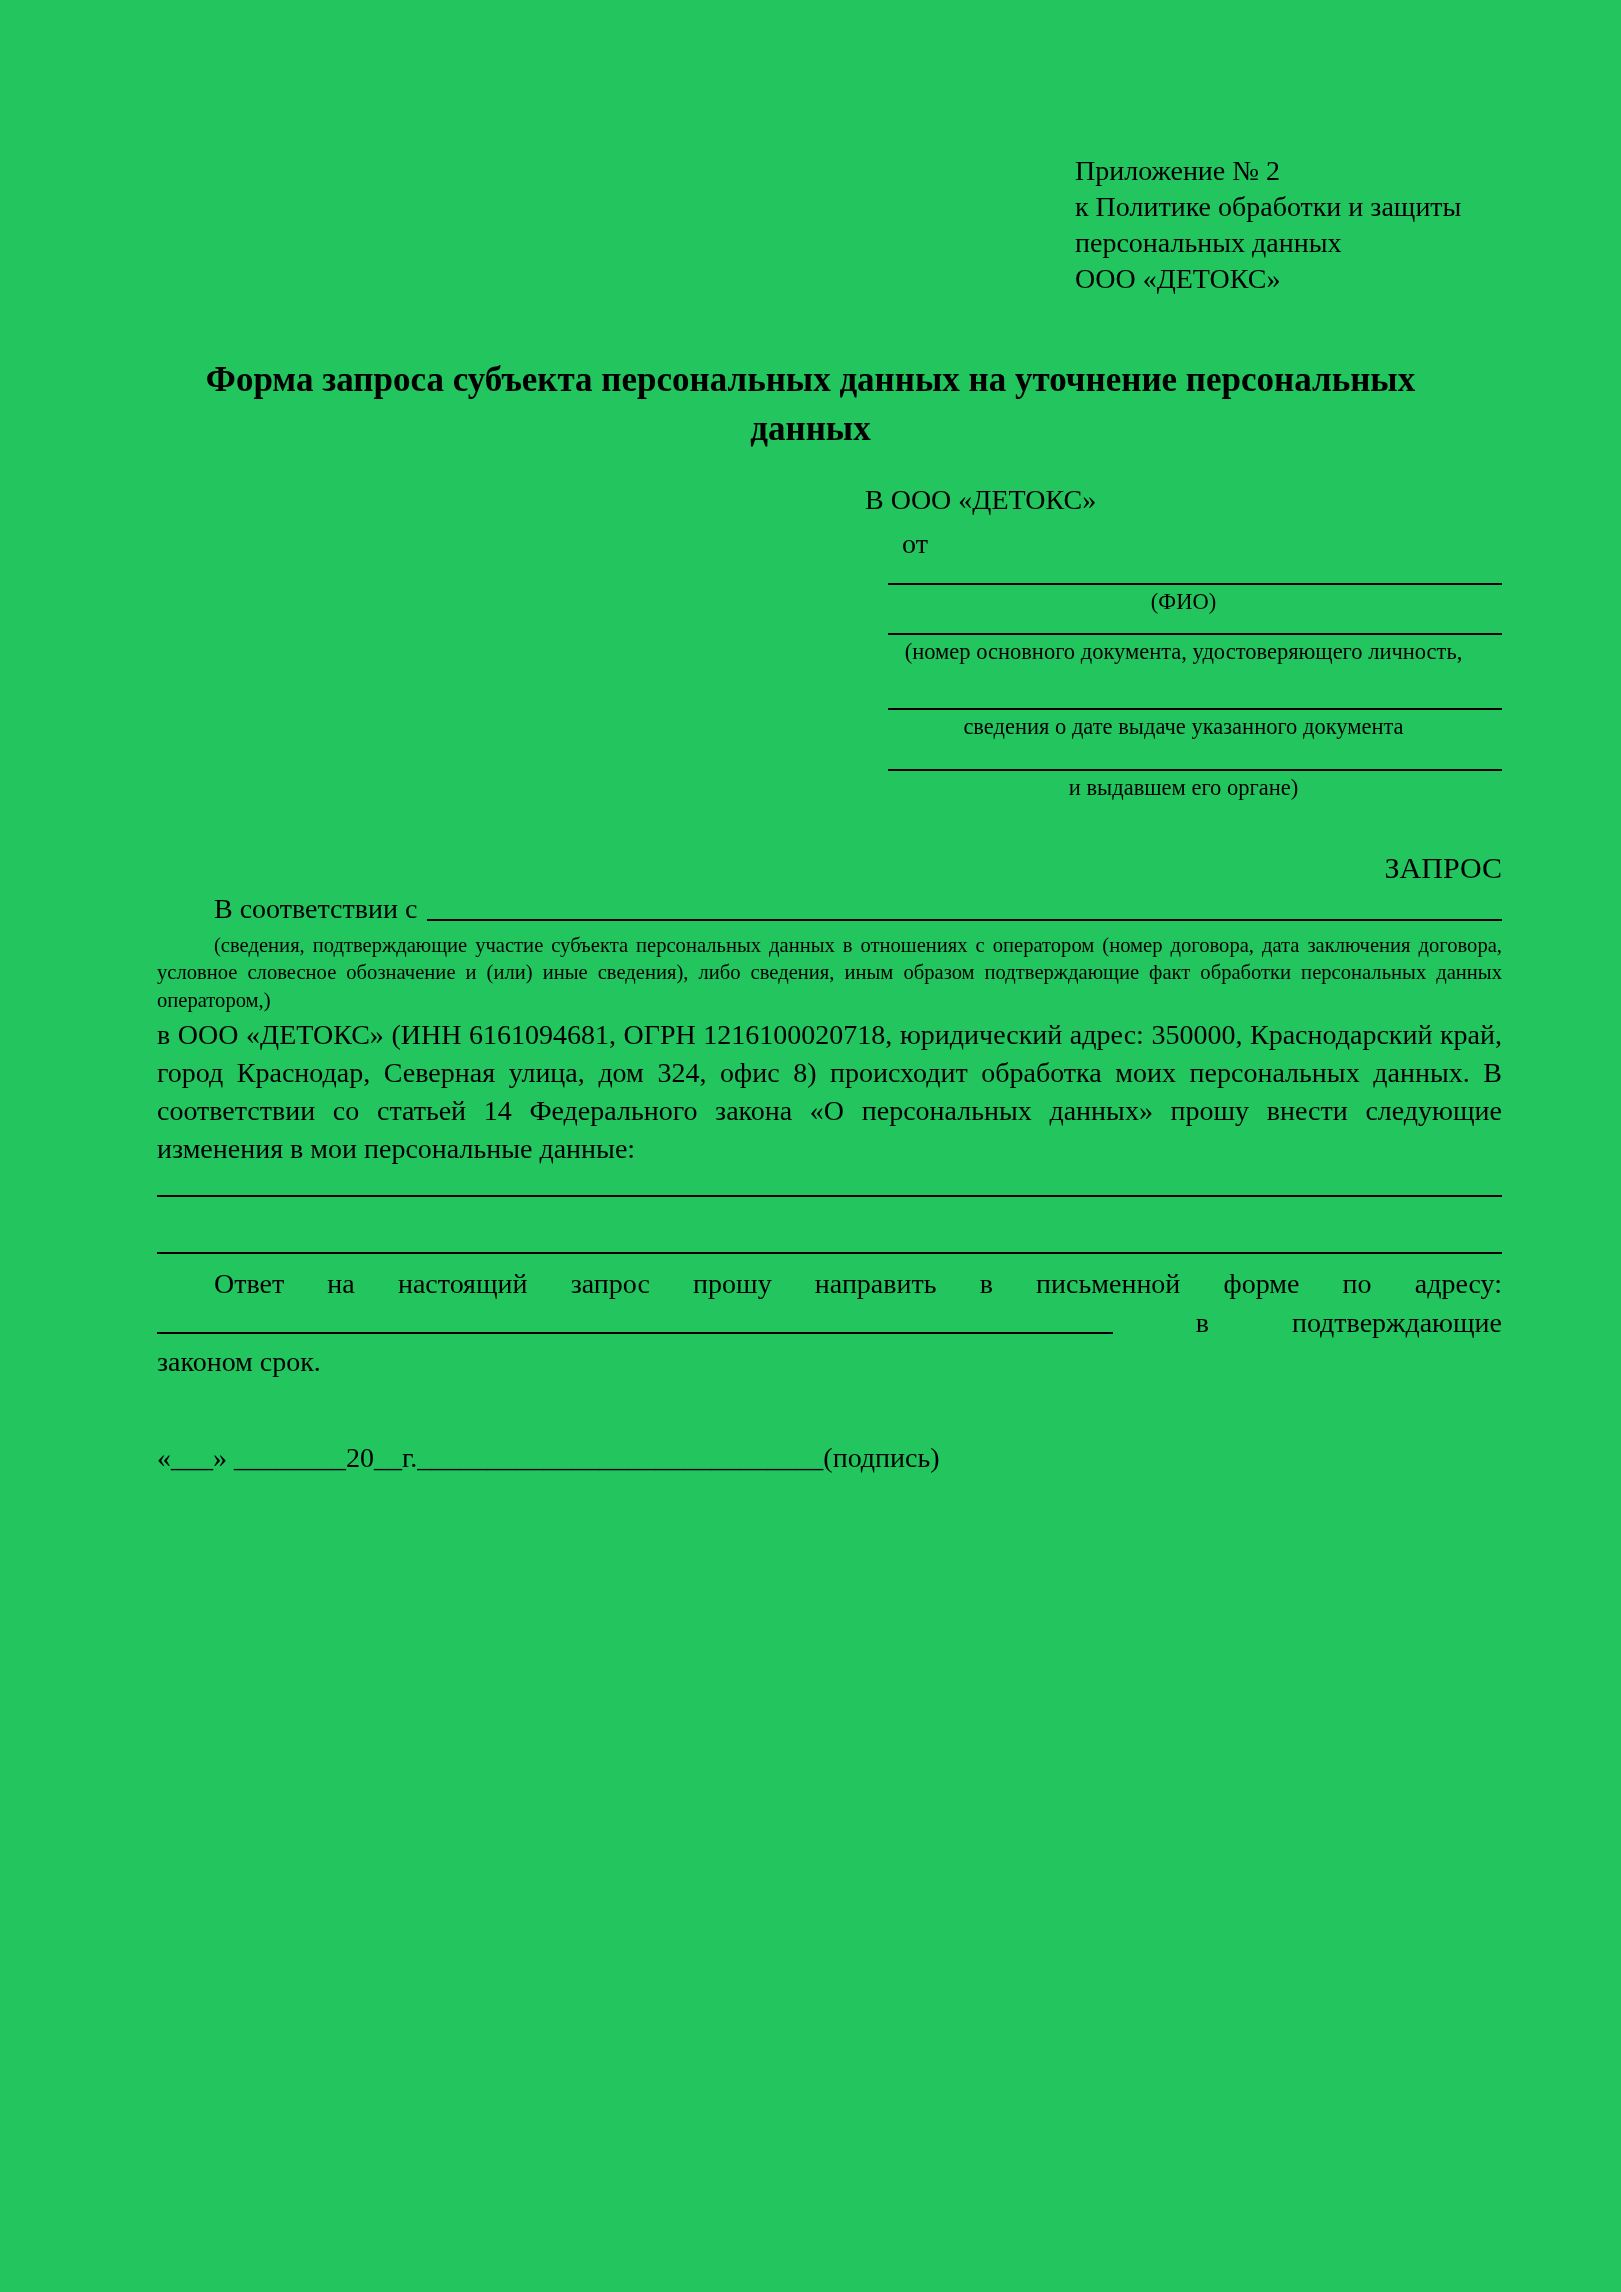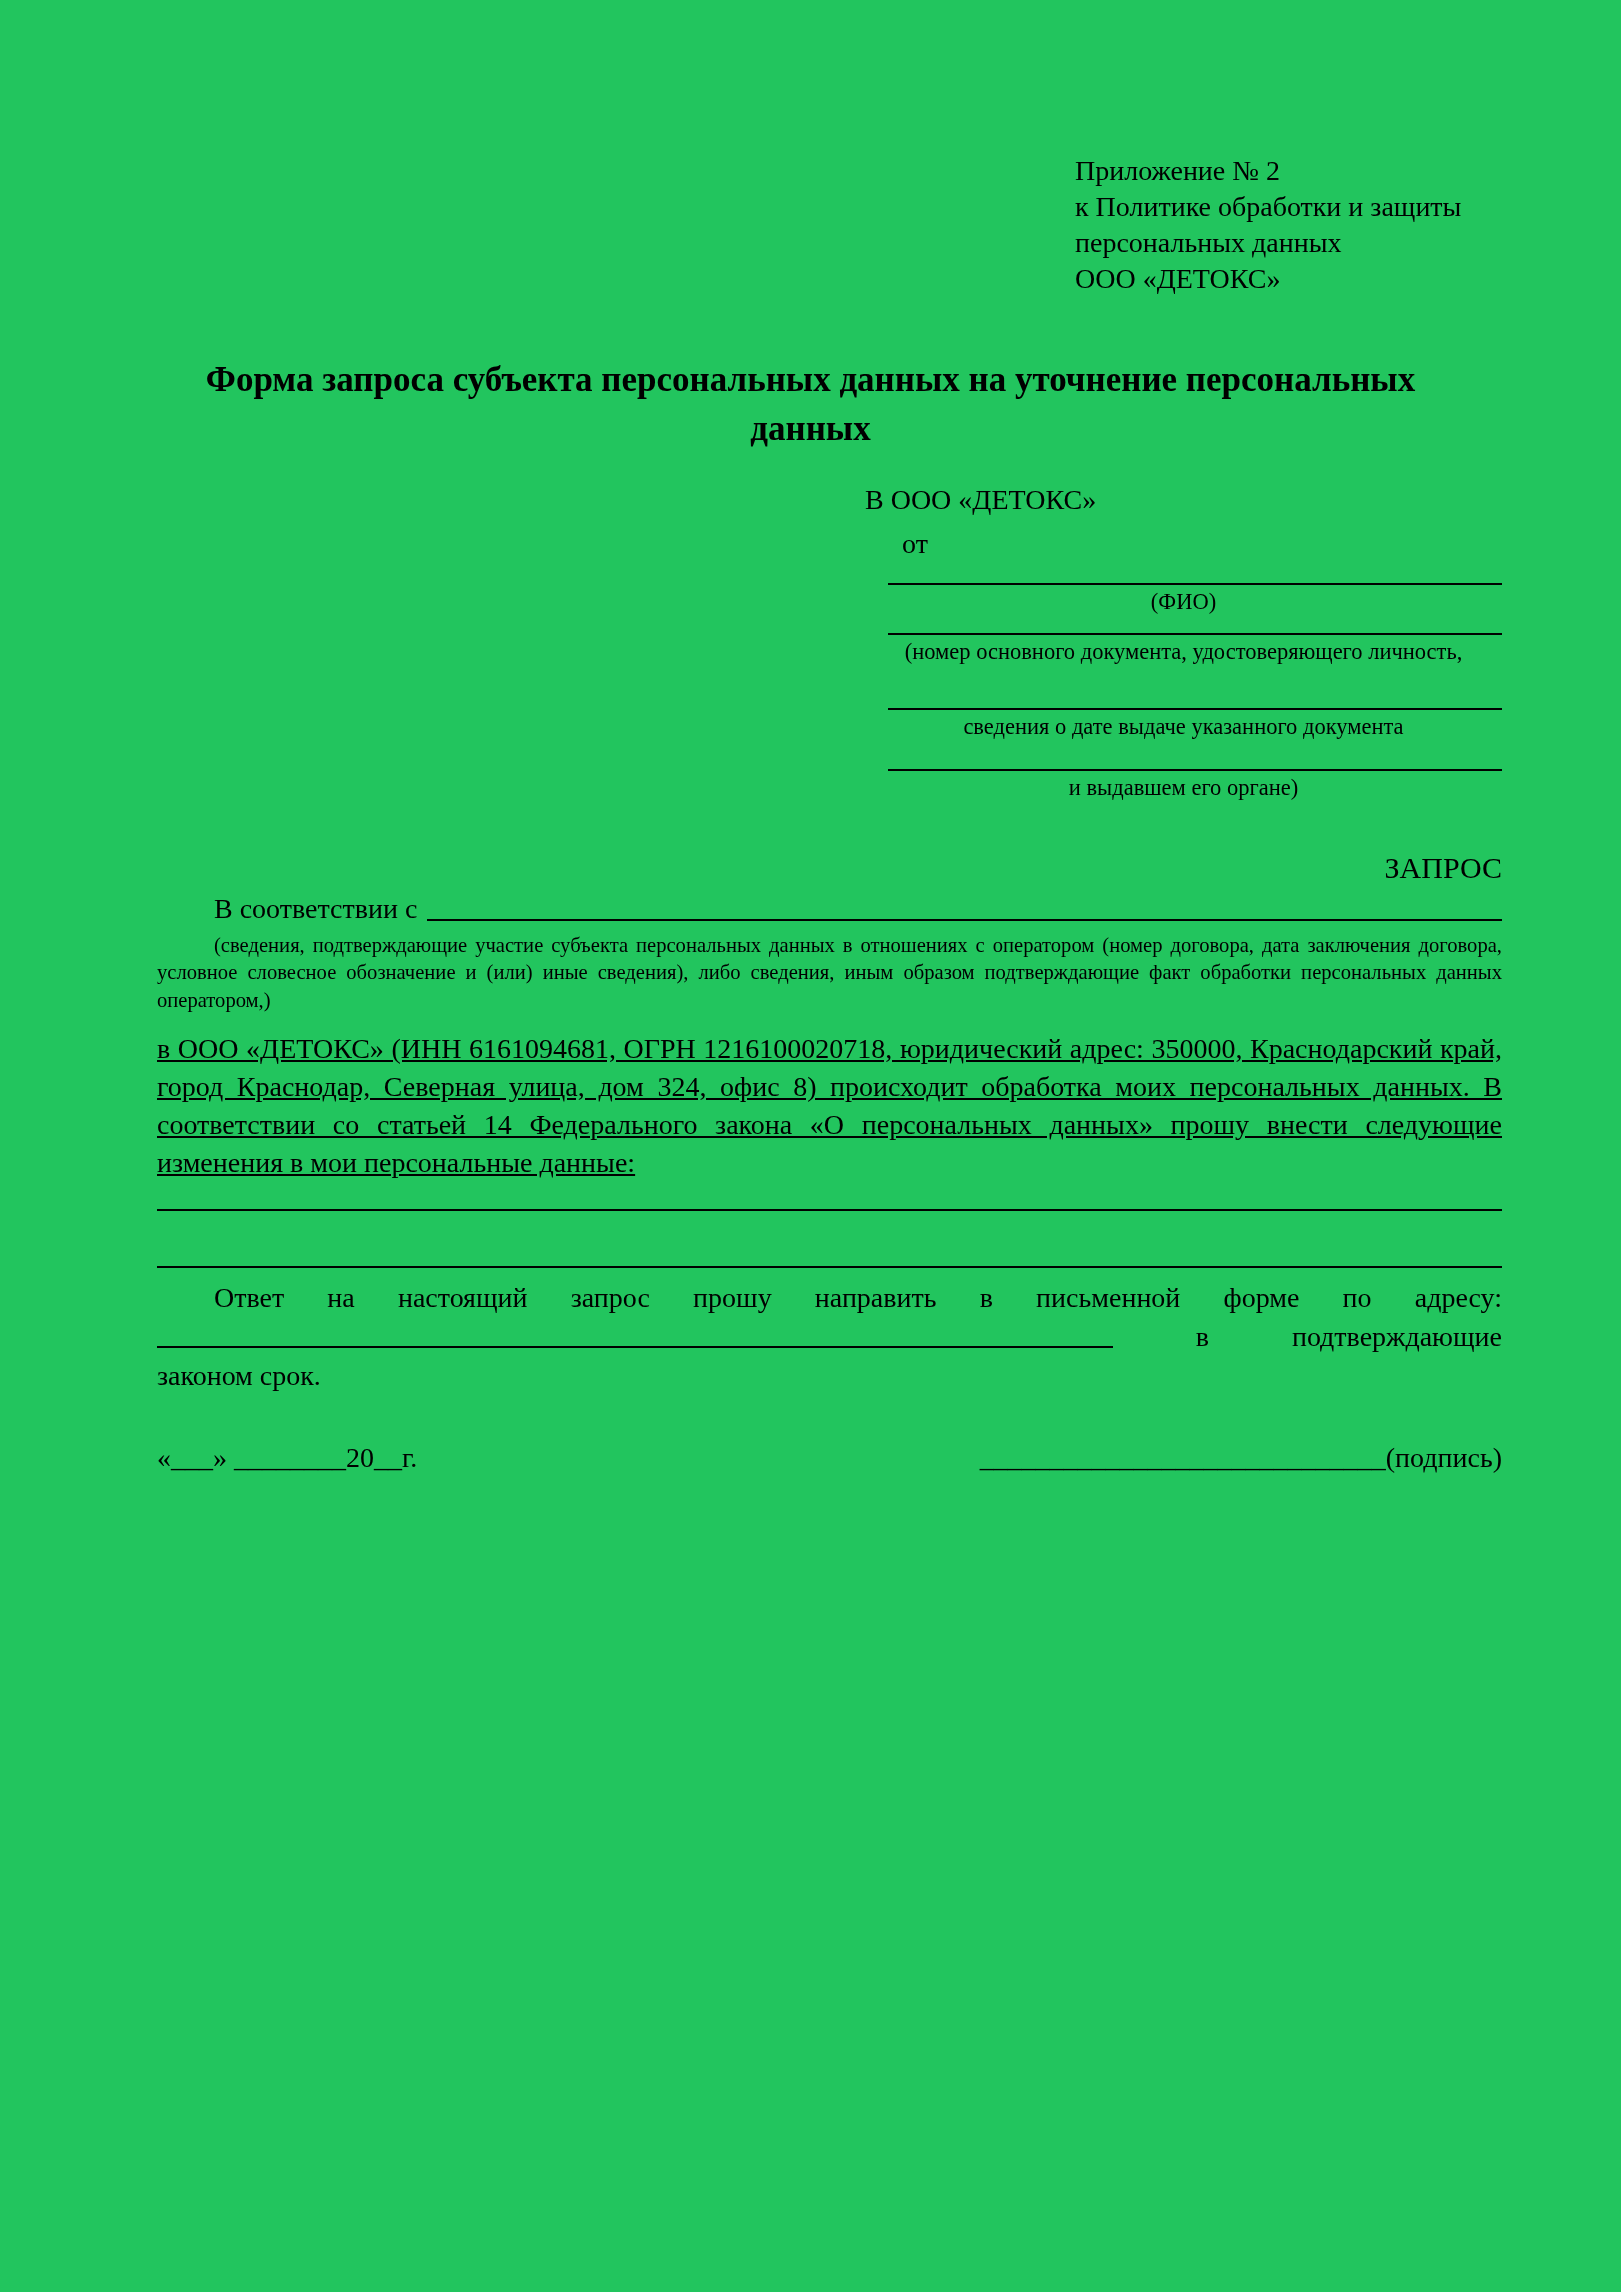--- a/index.html
+++ b/index.html
@@ -107,24 +107,23 @@
     margin: 0 0 5.9px 9.8px;
   }
   .note {
     margin-top: 4.9px;
     font-size: 20.6px;
     line-height: 27.4px;
     text-align: justify;
     text-indent: 57px;
   }
   .body-par {
-    margin-top: 16px;
+    margin-top: 2px;
     text-align: justify;
     line-height: 38px;
-    text-decoration: underline;
   }
   .blank-rule {
     height: 0;
     border-top: 2.9px solid #000;
   }
   .blank-rule.r1 { margin-top: 26.5px; }
   .blank-rule.r2 { margin-top: 55px; }
   .reply-line1 {
     margin-top: 11.8px;
     text-align: justify;
@@ -145,21 +144,20 @@
   .reply-row2 .word { white-space: nowrap; }
   .reply-line3 { margin-top: 2px; }
 
   
   .footer-row {
     position: absolute;
     left: 157px;
     top: 1439px;
     width: 1345px;
     display: flex;
-    justify-content: space-between;
     font-size: 28px;
     line-height: 37px;
   }
   .footer-row .sig { white-space: nowrap; }
 </style>
 </head>
 <body>
 
 <div class="page">
 

